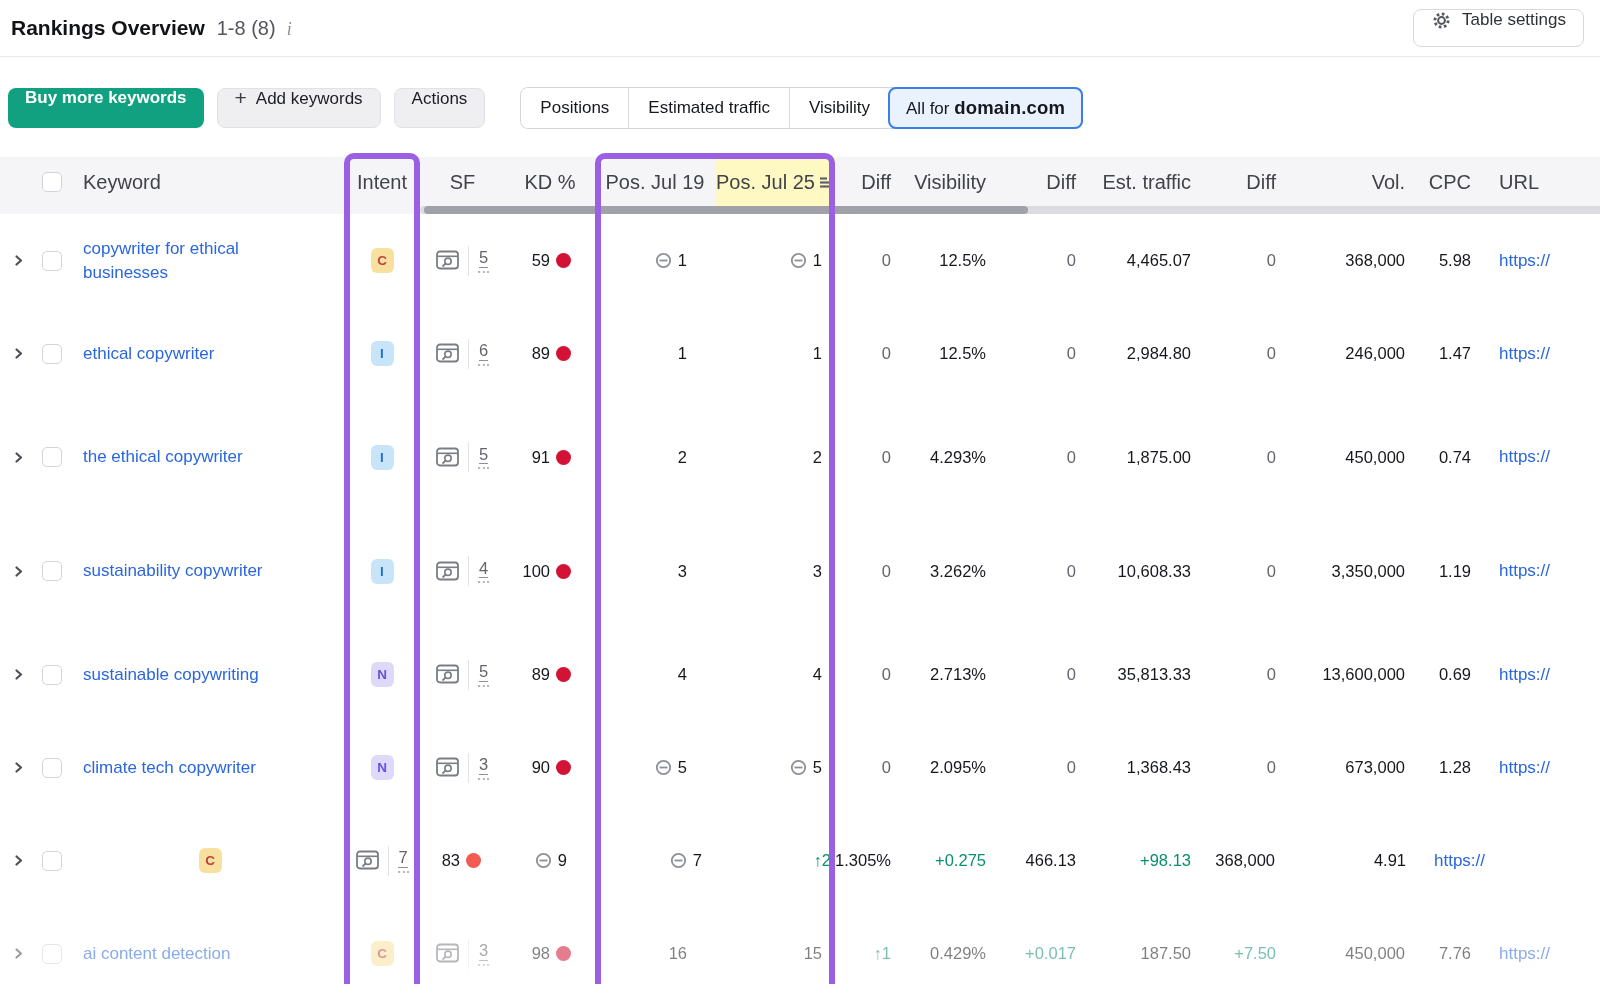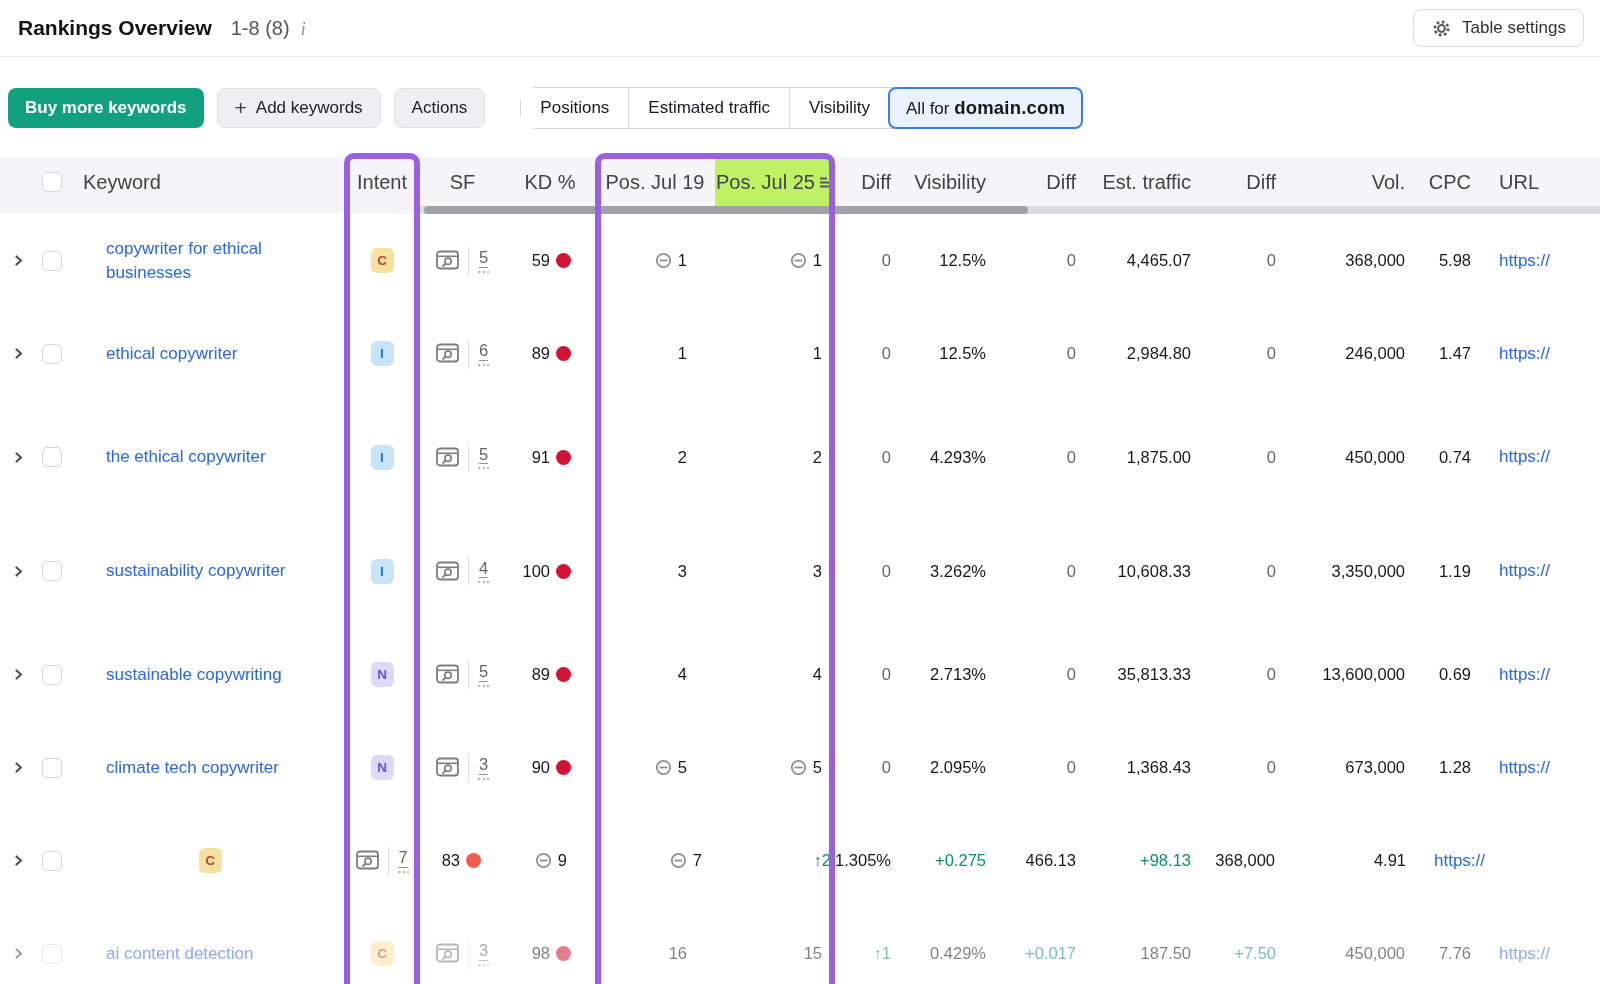--- a/index.html
+++ b/index.html
@@ -7,49 +7,49 @@
     width:1600px;height:984px;overflow:hidden;background:#fff;position:relative;
     font-family:"Liberation Sans","DejaVu Sans",sans-serif;color:#16181d;
   }
   :root{
     --cols: 36px 40px 268px 76px 85px 90px 120px 120px 60px 95px 90px 115px 85px 130px 65px minmax(0,1fr);
   }
   
   .page-header{height:57px;border-bottom:1px solid #EAEAEE;display:flex;align-items:center;
     justify-content:space-between;padding:0 16px 0 10px;box-sizing:border-box;}
   .title-wrap{display:flex;align-items:baseline;gap:11px;}
-  h1{font-size:21px;margin:8px;font-weight:700;color:#121317;}
+  h1{font-size:21px;margin:1px;font-weight:700;color:#121317;}
   .range{font-size:20px;color:#54565e;}
   .info{font-family:"Liberation Serif","DejaVu Serif",serif;font-style:italic;color:#8d8f96;font-size:18px;cursor:pointer;}
   
-  .btn{display:inline-flex;align-items:center;gap:9px;height:40px;padding:0 17px;border-radius:8px;
+  .btn{display:inline-flex;align-items:flex-start;gap:9px;height:40px;padding:0 17px;border-radius:8px;
     font-size:17px;border:1px solid transparent;cursor:pointer;background:none;font-family:inherit;color:#16181d;}
   .btn.green{background:#12A180;color:#fff;font-weight:600;border:none;}
   .btn.gray{background:#EFEFF2;border-color:#E0E1E6;color:#1c1e24;}
   .btn.ghost{background:#fff;border-color:#D8D9DF;color:#2f3138;height:38px;gap:10px;}
   .plus{font-size:21px;color:#3c3e45;font-weight:400;line-height:1;margin-top:-2px;}
   .toolbar{margin:30px 0 0 8px;display:flex;gap:13px;align-items:center;}
-  .segmented{display:flex;border:1px solid #D4D5DB;border-radius:16px;margin-left:22px;height:42px;
+  .segmented{display:flex;border:1px solid #D4D5DB;border-radius:8px;margin-left:22px;height:42px;
     box-sizing:border-box;background:#fff;align-items:stretch;}
   .seg{border:none;background:#fff;font-size:17px;padding:0 19px;font-family:inherit;color:#16181d;cursor:pointer;
     border-left:1px solid #DBDCE1;border-radius:0;}
   .seg:first-child{border-left:none;border-radius:8px 0 0 8px;}
   .seg.active{background:#EAF2FD;border:2px solid #3B7DE9;border-radius:8px;margin:-1px;padding:0 16px;}
   .seg.active b{font-weight:700;font-size:18.5px;letter-spacing:.2px;}
   
   .table{margin-top:28px;position:relative;}
   .thead{position:relative;height:57px;background:#F5F5F8;display:grid;grid-template-columns:var(--cols);
     align-items:center;padding-bottom:7px;box-sizing:border-box;}
   .th{font-size:20px;color:#41434a;cursor:pointer;}
   .th.right{text-align:right;padding-right:4px;}
   .th.center{text-align:center;}
   .th.c14h{padding-right:5px;}
   .c2h{display:flex;justify-content:center;padding-right:8px;}
   .c3h{padding-left:7px;cursor:default;}
-  .c8h{background:#bef264;height:100%;display:flex;align-items:center;justify-content:center;gap:4px;}
+  .c8h{background:#fef9c3;height:100%;display:flex;align-items:center;justify-content:center;gap:4px;}
   .c16h{padding-left:24px;text-align:left;}
   .hscroll{position:absolute;left:420px;right:0;bottom:0;height:8px;background:#DBDBE0;border-radius:4px 0 0 4px;cursor:pointer;}
   .hthumb{position:absolute;left:4px;top:0;width:604px;height:8px;background:#A0A1A9;border-radius:4px;}
   .row{display:grid;grid-template-columns:var(--cols);align-items:center;min-height:93px;background:#fff;}
   .tbody .row:nth-child(3),.tbody .row:nth-child(4){min-height:114px;}
   .tbody .row:nth-child(8){opacity:.55;}
   .cell{display:flex;align-items:center;min-width:0;}
   .cell.right{justify-content:flex-end;}
   .c1{justify-content:center;}
   .c2{justify-content:center;padding-right:8px;}
@@ -58,21 +58,21 @@
   .c5{justify-content:center;gap:9px;}
   .c6{padding-right:24px;gap:6px;}
   .c7{padding-right:28px;gap:6px;}
   .c8{padding-right:13px;gap:6px;}
   .c9,.c10,.c11,.c12,.c13,.c15{padding-right:4px;}
   .c14{padding-right:5px;}
   .c16{padding-left:24px;}
   .chev{background:none;border:none;padding:4px;cursor:pointer;display:flex;}
   .checkbox{width:20px;height:20px;border:1.5px solid #D2D4DB;border-radius:5px;background:#fff;
     display:inline-block;cursor:pointer;box-sizing:border-box;}
-  .kw{color:#2A66DE;font-size:17px;text-decoration:none;line-height:1.4;cursor:pointer;display:inline-block;max-width:230px;margin-left:23px;}
+  .kw{color:#2A66DE;font-size:17px;text-decoration:none;line-height:1.4;cursor:pointer;display:inline-block;max-width:230px;}
   .intent{width:23px;height:25px;border-radius:6px;display:flex;align-items:center;justify-content:center;
     font-size:13.5px;font-weight:700;}
   .intent-C{background:#F8E19E;color:#BE4040;}
   .intent-I{background:#C7E4F9;color:#2173C9;}
   .intent-N{background:#DED9F9;color:#6A4FE0;}
   .vdiv{width:1px;height:30px;background:#E3E4E8;}
   .sfwrap{display:flex;flex-direction:column;align-items:center;}
   .sf{font-size:16.5px;color:#63656d;border-bottom:1px solid #8f9198;line-height:1.15;cursor:pointer;text-decoration:none;}
   .dots{width:11px;border-bottom:2px dotted #b6b7bd;margin-top:3px;}
   .kd{font-size:16.5px;}

